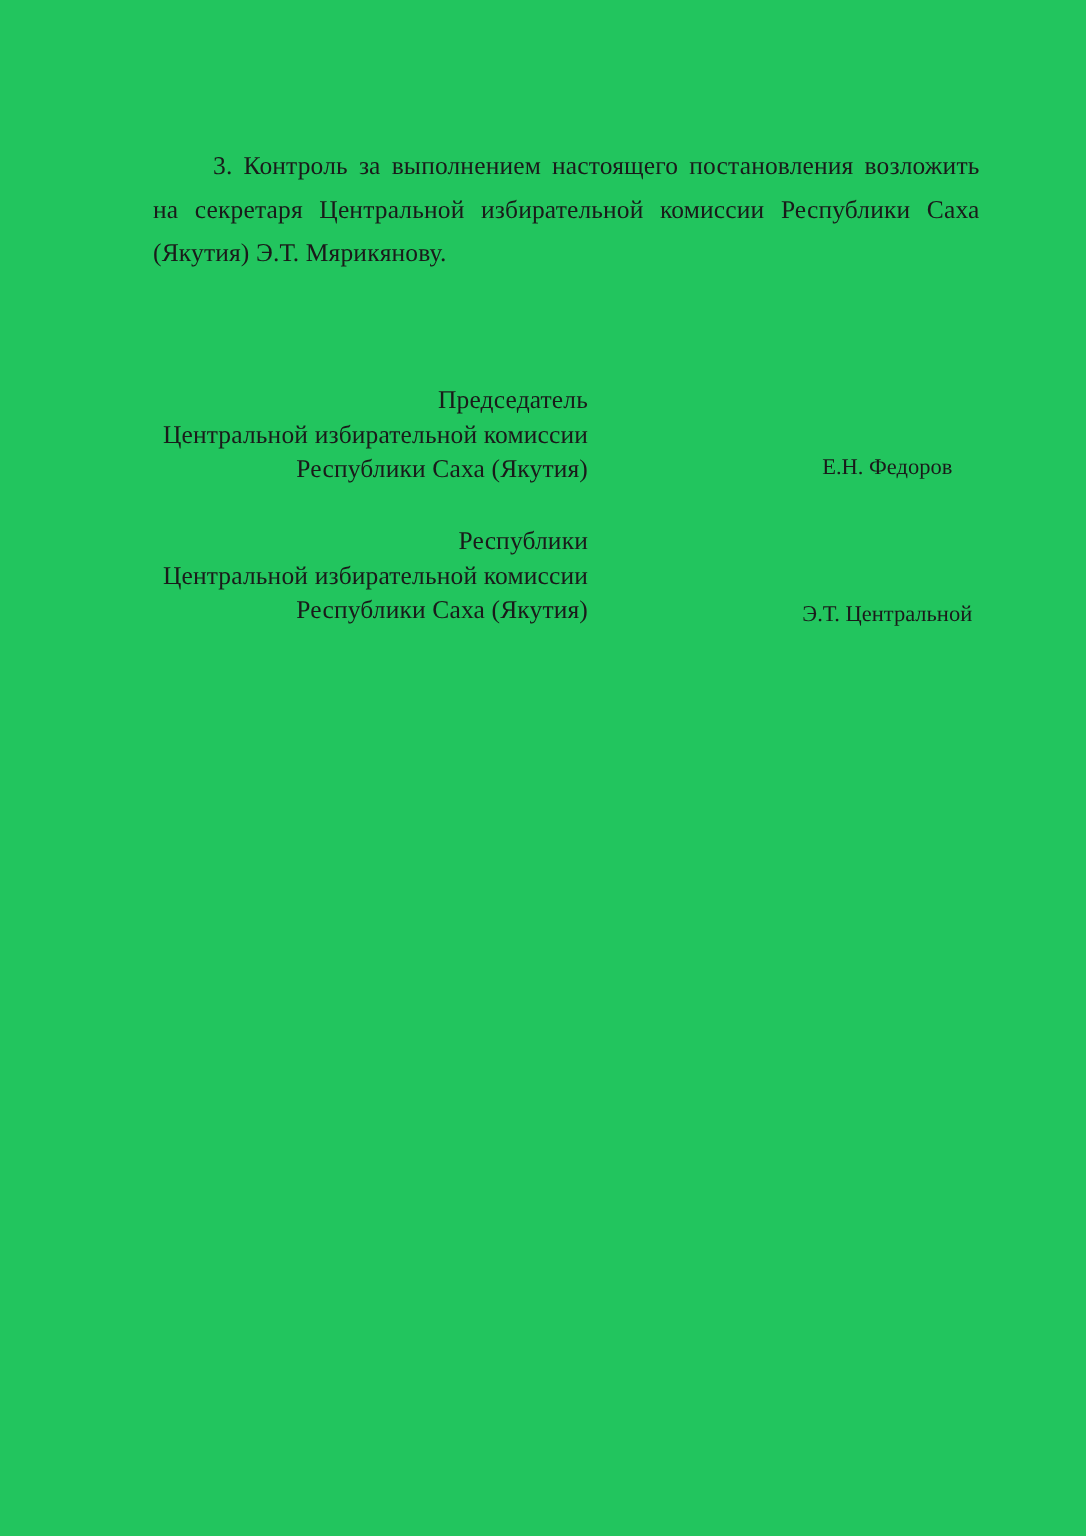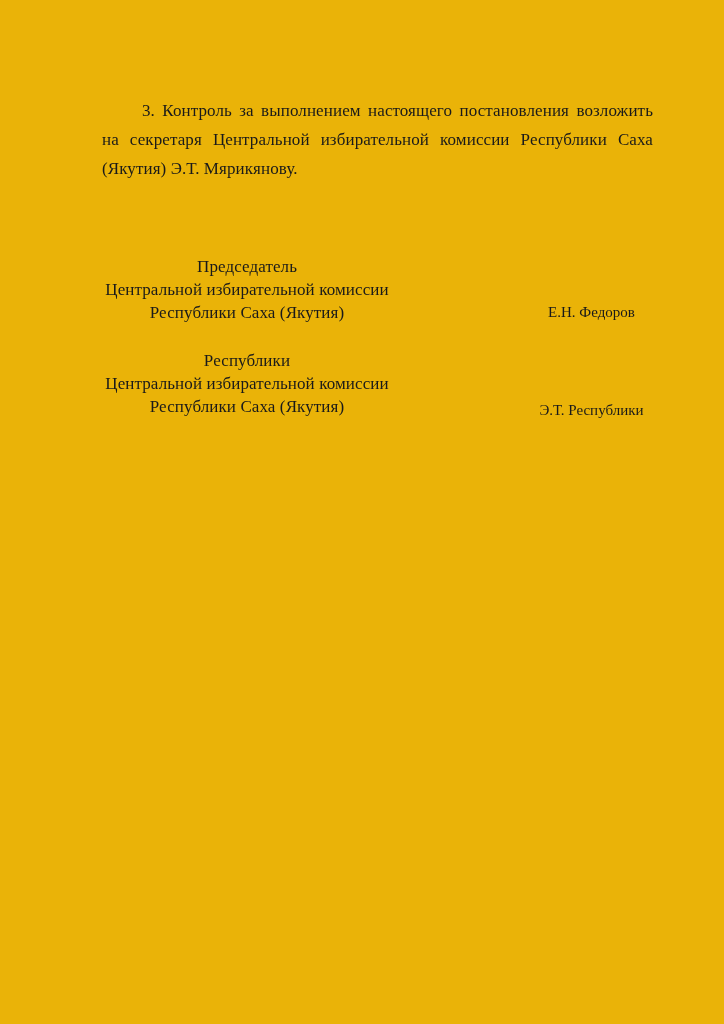--- a/index.html
+++ b/index.html
@@ -7,39 +7,39 @@
   body {
     width: 724px;
     height: 1024px;
     font-family: "Liberation Serif", serif;
     color: #1a1a1a;
     overflow: hidden;
   }
   .page {
     width: 724px;
     height: 1024px;
-    background: #eab308;
+    background: #22c55e;
     padding: 96px 71px 0 102px;
   }
   .para {
     font-size: 17px;
     line-height: 29px;
     text-align: justify;
     text-indent: 40px;
     letter-spacing: 0.1px;
   }
   .sig-section { margin-top: 72px; }
   .sig-row {
     display: flex;
     align-items: flex-end;
   }
   .sig-row.second { margin-top: 25px; }
   .sig-titles {
     width: 290px;
-    text-align: center;
+    text-align: right;
     font-size: 17px;
     line-height: 23px;
     letter-spacing: 0.1px;
   }
   .sig-name {
     flex: 1;
     padding-left: 138px;
     text-align: center;
     font-size: 15px;
     line-height: 23px;
@@ -64,17 +64,17 @@
       </div>
       <div class="sig-name">Е.Н. Федоров</div>
     </div>
 
     <div class="sig-row second">
       <div class="sig-titles">
         <div>Республики</div>
         <div>Центральной избирательной комиссии</div>
         <div>Республики Саха (Якутия)</div>
       </div>
-      <div class="sig-name">Э.Т. Республики</div>
+      <div class="sig-name">Э.Т. Центральной</div>
     </div>
 
   </div>
 </div>
 
 </body></html>

